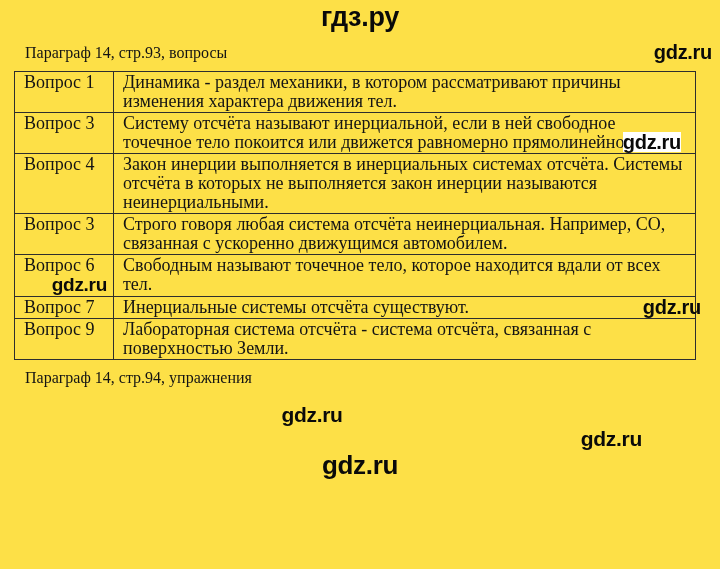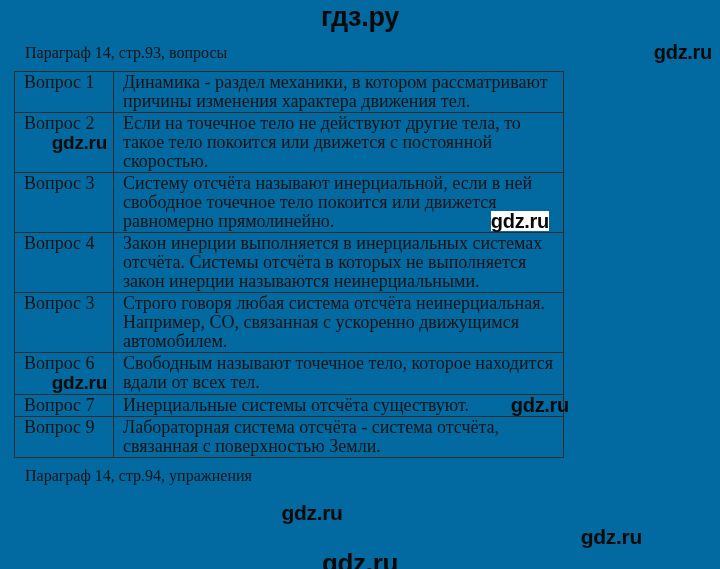--- a/index.html
+++ b/index.html
@@ -1,20 +1,20 @@
 <!DOCTYPE html>
 <html><head>
 <meta charset="utf-8">
 <style>
   html, body { margin: 0; padding: 0; background: #ffffff; }
   .page {
     position: relative;
     width: 720px;
     height: 569px;
-    background: #0369a1;
+    background: #fde047;
     color: #141414;
     font-family: "Liberation Serif", serif;
     overflow: hidden;
   }
   .brand {
     font-family: "Liberation Sans", sans-serif;
     font-weight: 700;
     color: #0a0a0a;
     letter-spacing: -0.3px;
   }
@@ -33,21 +33,21 @@
   }
   .heading {
     font-size: 16px;
     line-height: 20px;
     margin: 12px 0 8px 25px;
   }
   .heading-2 { margin: 8px 0 16px 25px; }
   table.answers {
     border-collapse: collapse;
     margin-left: 14px;
-    width: 550px;
+    width: 682px;
     table-layout: fixed;
   }
   table.answers td {
     border: 1.5px solid #2e2e2e;
     vertical-align: top;
     font-size: 18px;
     line-height: 19px;
     padding: 1px 8px 1px 9px;
   }
   td.label-cell { width: 99px; padding-left: 8px; }
@@ -109,27 +109,20 @@
     <colgroup>
         <col style="width:99px">
         <col>
       </colgroup>
     <tbody>
       <tr>
         <td class="label-cell"><span>Вопрос 1</span></td>
         <td class="answer-cell"><span>Динамика - раздел механики, в котором рассматривают причины изменения характера движения тел.</span></td>
       </tr>
       <tr>
-        <td class="label-cell">
-          <span>Вопрос 2</span>
-          <div class="cell-wm brand">gdz.ru</div>
-        </td>
-        <td class="answer-cell"><span>Если на точечное тело не действуют другие тела, то такое тело покоится или движется с постоянной скоростью.</span></td>
-      </tr>
-      <tr>
         <td class="label-cell"><span>Вопрос 3</span></td>
         <td class="answer-cell">
           <span>Систему отсчёта называют инерциальной, если в ней свободное точечное тело покоится или движется равномерно прямолинейно.</span>
           <span class="wm-answer-br brand">gdz.ru</span>
         </td>
       </tr>
       <tr>
         <td class="label-cell"><span>Вопрос 4</span></td>
         <td class="answer-cell"><span>Закон инерции выполняется в инерциальных системах отсчёта. Системы отсчёта в которых не выполняется закон инерции называются неинерциальными.</span></td>
       </tr>

